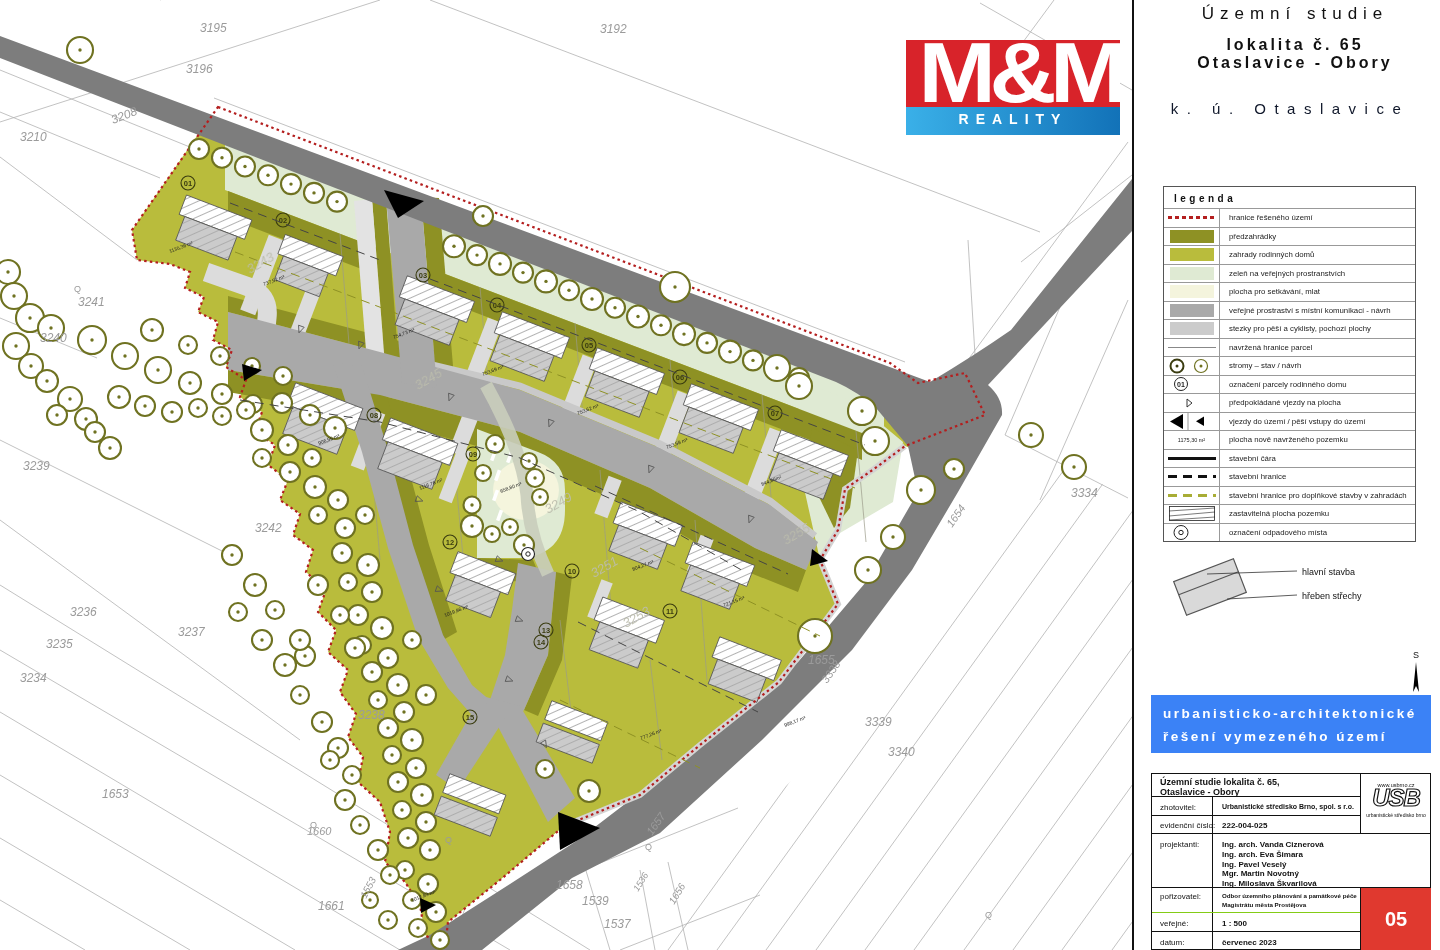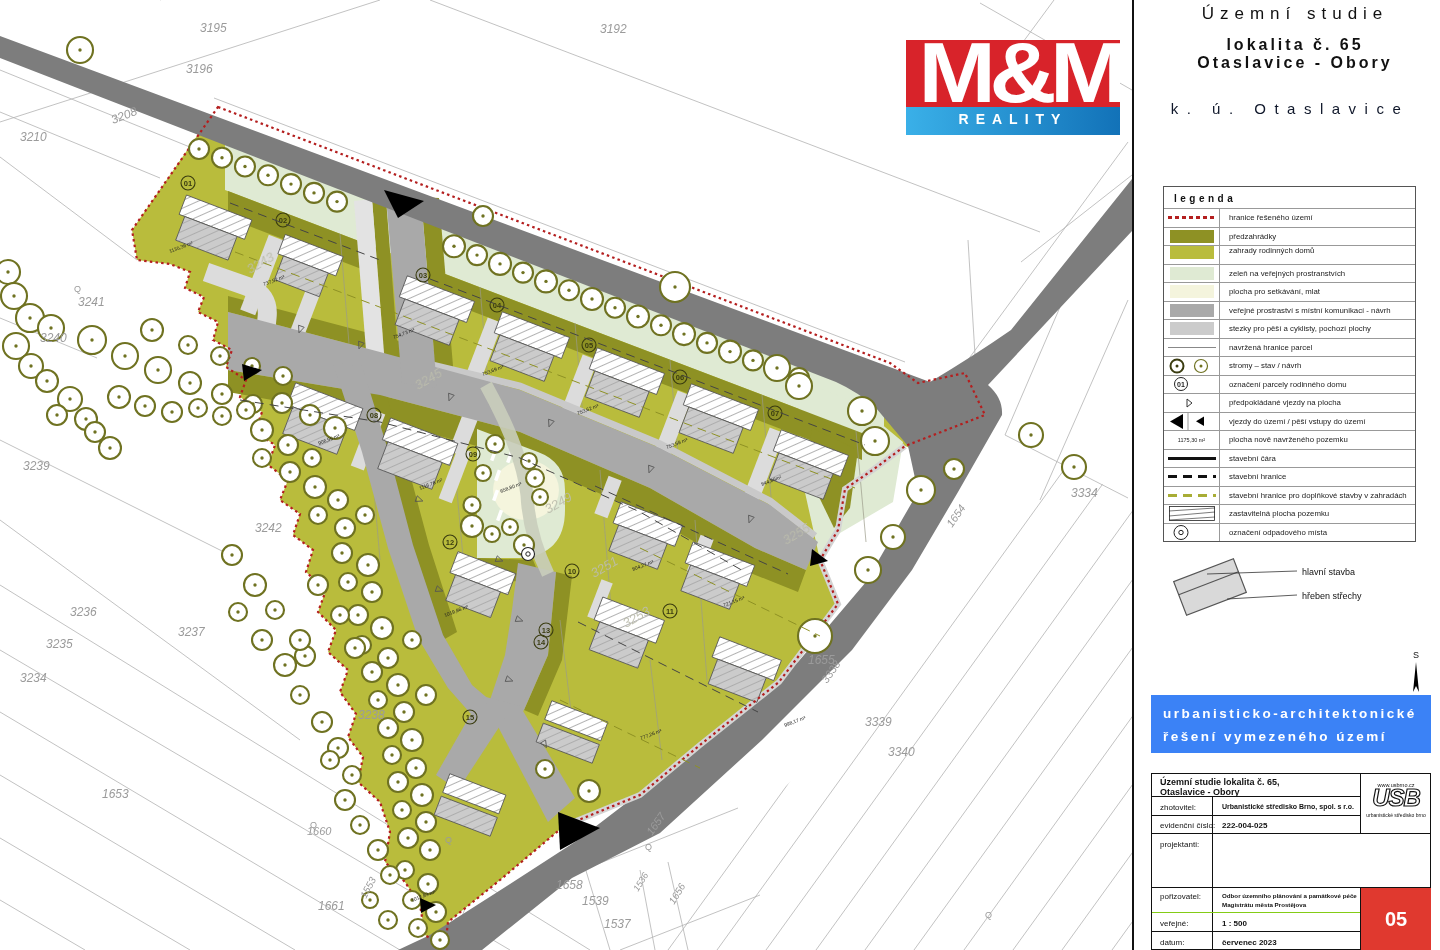--- a/index.html
+++ b/index.html
@@ -730,21 +730,21 @@
         <div style="width:1px;align-self:stretch;background:#999;flex:none"></div>
         <div style="padding-left:9px;font-size:7.8px;color:#222;white-space:nowrap">hranice řešeného území</div>
       </div>
       <div style="display:flex;align-items:center;height:18.5px;border-top:0.8px solid #999;overflow:hidden">
         <div style="width:55px;display:flex;justify-content:center;align-items:center;flex:none">
           <div style="width:44px;height:13px;background:#8e9124"></div>
         </div>
         <div style="width:1px;align-self:stretch;background:#999;flex:none"></div>
         <div style="padding-left:9px;font-size:7.8px;color:#222;white-space:nowrap">předzahrádky</div>
       </div>
-      <div style="display:flex;align-items:flex-start;height:18.5px;border-top:0.8px solid #999;overflow:hidden">
+      <div style="display:flex;align-items:center;height:18.5px;border-top:0.8px solid #999;overflow:hidden">
         <div style="width:55px;display:flex;justify-content:center;align-items:center;flex:none">
           <div style="width:44px;height:13px;background:#b9bc3c"></div>
         </div>
         <div style="width:1px;align-self:stretch;background:#999;flex:none"></div>
         <div style="padding-left:9px;font-size:7.8px;color:#222;white-space:nowrap">zahrady rodinných domů</div>
       </div>
       <div style="display:flex;align-items:center;height:18.5px;border-top:0.8px solid #999;overflow:hidden">
         <div style="width:55px;display:flex;justify-content:center;align-items:center;flex:none">
           <div style="width:44px;height:13px;background:#dfead3"></div>
         </div>
@@ -901,20 +901,21 @@
   </div>
   <div class="abs" style="left:60px;top:23px;width:1px;height:154px;background:#111"></div>
 
   <div class="abs" style="left:0;top:23px;width:208px;height:19px;border-bottom:1px solid #111;padding:6px 0 0 8px">zhotovitel:</div>
   <div class="abs" style="left:60px;top:23px;width:148px;height:19px;padding:6px 0 0 10px;font-weight:bold;font-size:7px;white-space:nowrap">Urbanistické středisko Brno, spol. s r.o.</div>
 
   <div class="abs" style="left:0;top:42px;width:208px;height:18px;border-bottom:1px solid #111;padding:5px 0 0 8px">evidenční číslo:</div>
   <div class="abs" style="left:60px;top:42px;width:148px;height:18px;padding:5px 0 0 10px;font-weight:bold">222-004-025</div>
 
   <div class="abs" style="left:0;top:60px;width:279px;height:54px;border-bottom:1px solid #111;padding:6px 0 0 8px">projektanti:</div>
+  <div class="abs" style="left:60px;top:60px;width:216px;height:54px;padding:6px 0 0 10px;font-weight:bold;line-height:1.22">Ing. arch. Vanda Ciznerová<br>Ing. arch. Eva Šimara<br>Ing. Pavel Veselý<br>Mgr. Martin Novotný<br>Ing. Miloslava Škvarilová</div>
 
   <div class="abs" style="left:0;top:114px;width:208px;height:25px;border-bottom:1px solid #84cc16;padding:4px 0 0 8px">pořizovatel:</div>
   <div class="abs" style="left:60px;top:114px;width:148px;height:25px;padding:4px 0 0 10px;font-weight:bold;line-height:1.45;font-size:6.2px;white-space:nowrap">Odbor územního plánování a památkové péče<br>Magistrátu města Prostějova</div>
 
   <div class="abs" style="left:0;top:139px;width:208px;height:19px;border-bottom:1px solid #111;padding:6px 0 0 8px">veřejné:</div>
   <div class="abs" style="left:60px;top:139px;width:140px;height:19px;padding:6px 0 0 10px;font-weight:bold">1 : 500</div>
 
   <div class="abs" style="left:0;top:158px;width:208px;height:19px;padding:6px 0 0 8px">datum:</div>
   <div class="abs" style="left:60px;top:158px;width:148px;height:19px;padding:6px 0 0 10px;font-weight:bold">červenec 2023</div>
 

